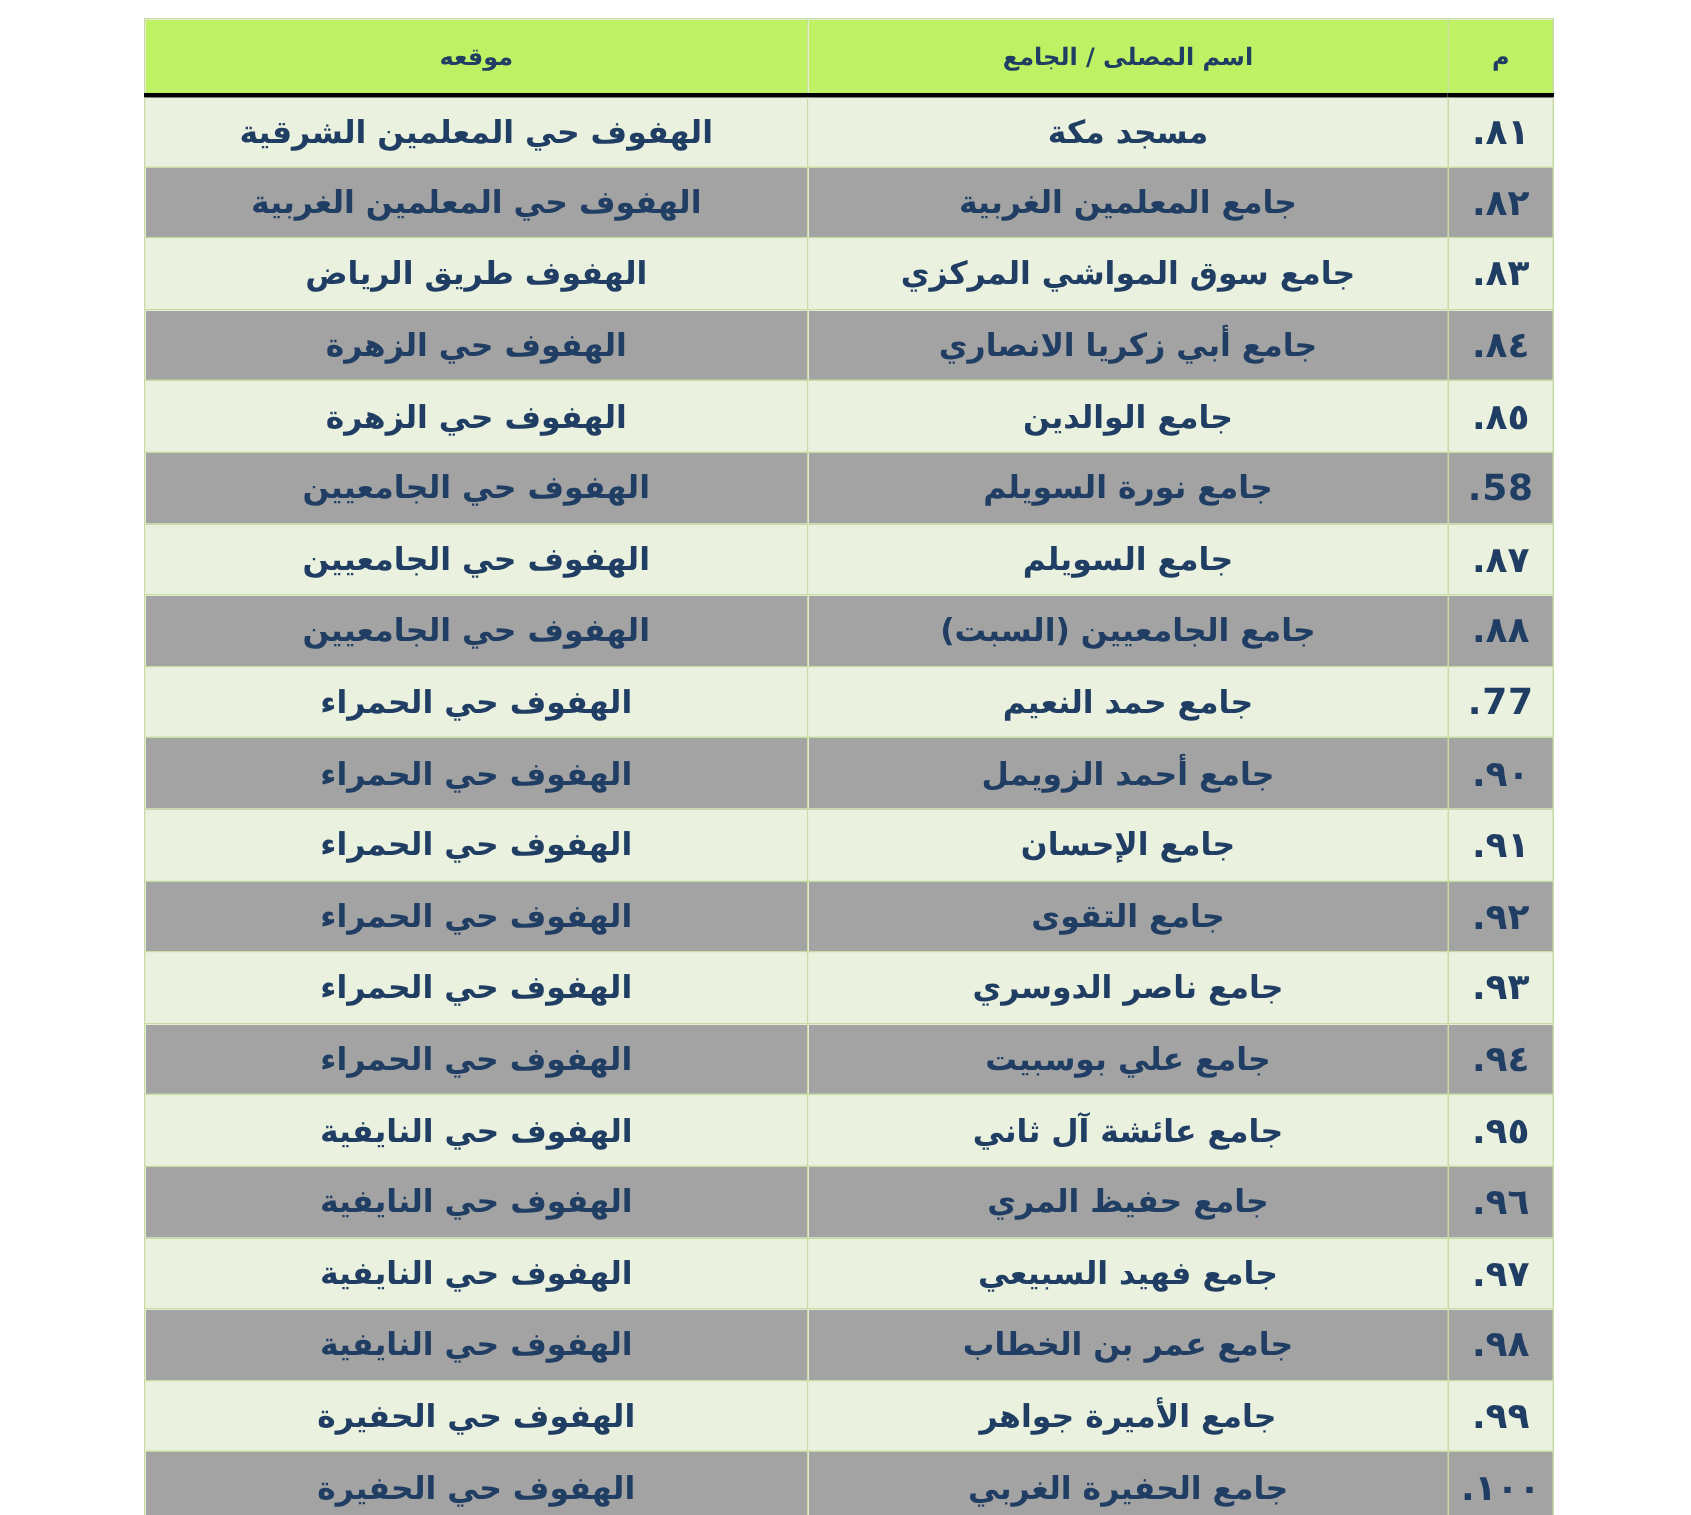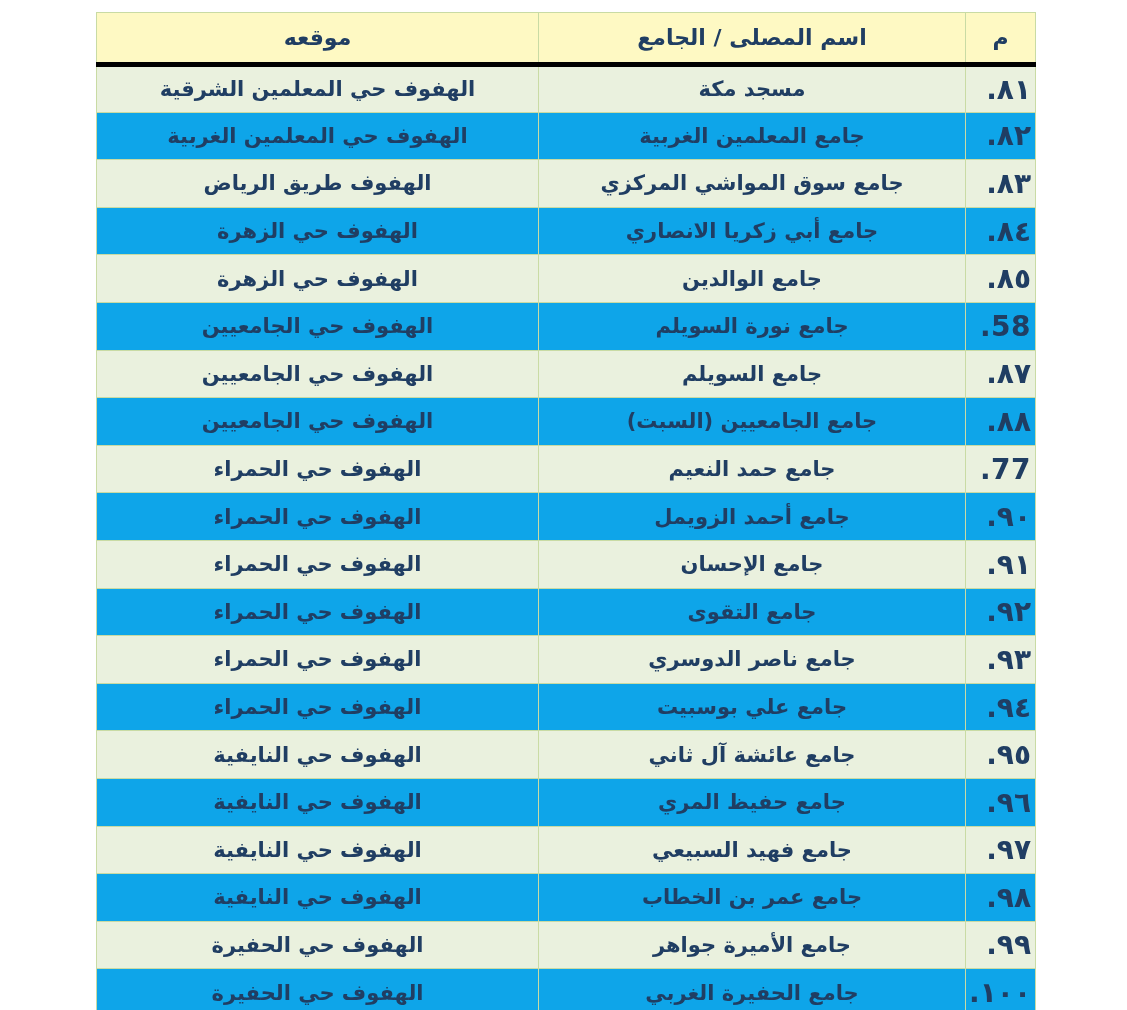--- a/index.html
+++ b/index.html
@@ -35,41 +35,40 @@
     text-align: center;
     vertical-align: middle;
     color: #203e63;
     font-weight: bold;
     padding: 0 4px;
     overflow: hidden;
     white-space: nowrap;
   }
   .mosque-table thead th {
     height: 49px;
-    background: #fef9c3;
-    border-bottom: 5px solid #000000;
-    font-size: 22px;
+    background: #bef264;
+    border-bottom: 3px solid #000000;
+    font-size: 16px;
   }
   .mosque-table tbody tr {
     height: 47.6px;
   }
   .mosque-table tbody td {
     font-size: 21px;
-    background: #0ea5e9;
+    background: #a3a3a3;
   }
   .mosque-table tbody tr:nth-child(odd) td {
     background: #eaf1de;
   }
   .col-no  { width: 70px;  }
   .col-name{ width: 427px; }
   .col-loc { width: 442px; }
   .mosque-table td.num-cell {
-    font-size: 28px;
+    font-size: 24px;
     letter-spacing: 0.5px;
-    text-align: right;
   }
 </style>
 </head>
 <body>
 
 <div class="page">
   <table class="mosque-table">
     <colgroup>
       <col class="col-no">
       <col class="col-name">

